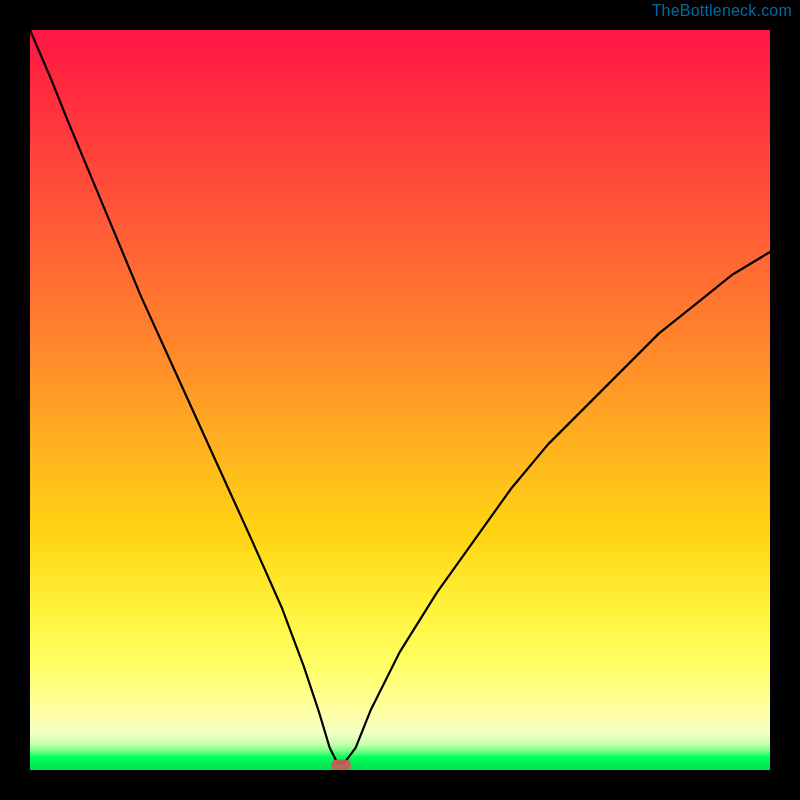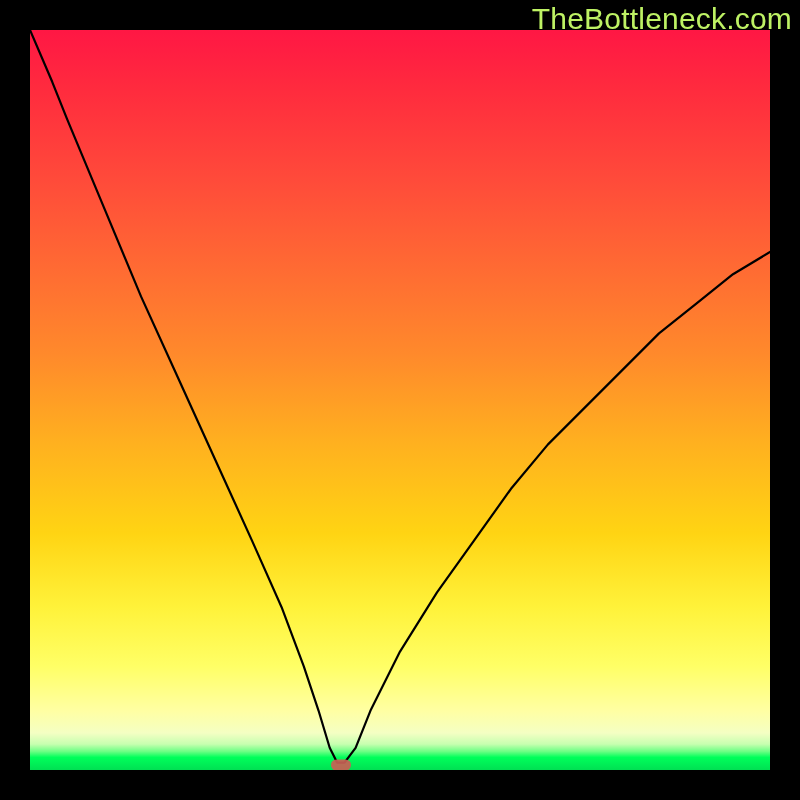--- a/index.html
+++ b/index.html
@@ -14,22 +14,22 @@
   .frame {
     position: relative;
     width: 800px;
     height: 800px;
     background: #000;
   }
   .watermark {
     position: absolute;
     top: 2px;
     right: 8px;
-    color: #bef264;
-    font-size: 30px;
+    color: #0369a1;
+    font-size: 16px;
     letter-spacing: 0.2px;
     z-index: 5;
   }
   .plot-area {
     position: absolute;
     left: 30px;
     top: 30px;
     width: 740px;
     height: 740px;
     overflow: hidden;

